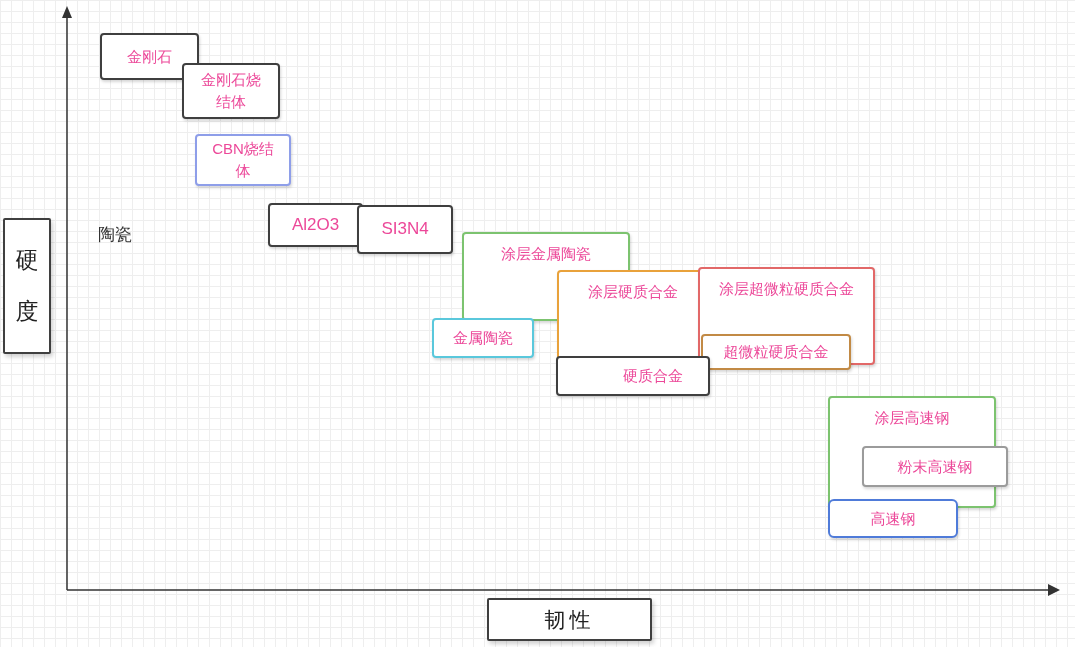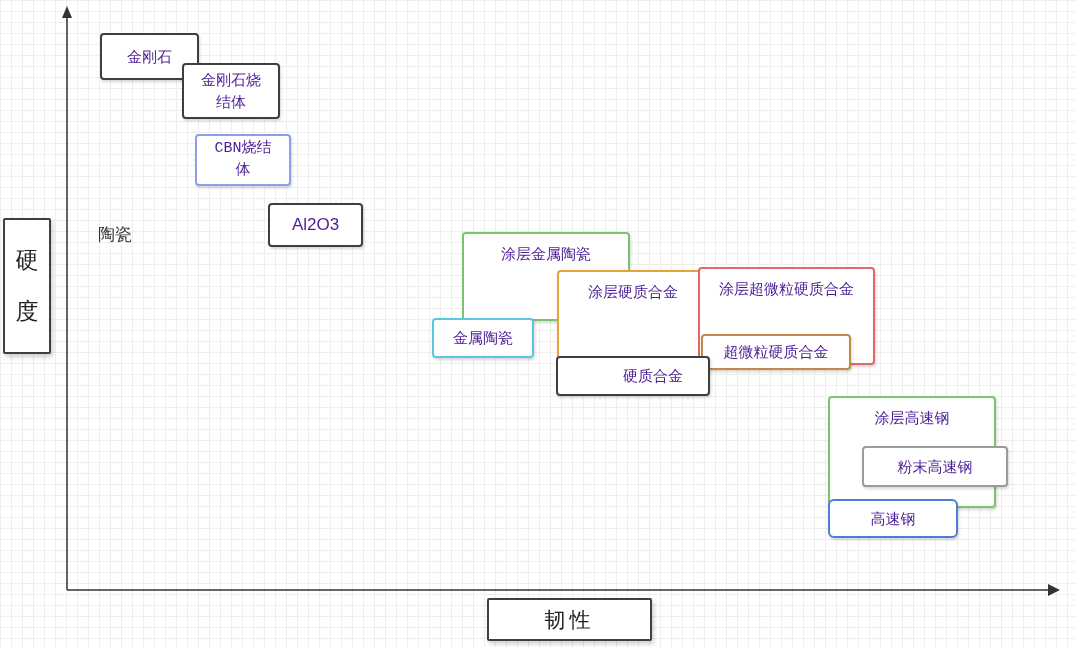--- a/index.html
+++ b/index.html
@@ -27,31 +27,31 @@
     box-sizing:border-box;
     background:#ffffff;
     border:2px solid #3f3f3f;
     border-radius:4px;
     display:flex;
     align-items:center;
     justify-content:center;
     text-align:center;
     font-size:15px;
     line-height:1.45;
-    color:#4c1d95;
+    color:#ec4899;
     padding:2px 6px;
     box-shadow:1px 2px 3px rgba(0,0,0,0.16);
   }
   .box .lbl { width:100%; }
   .box.top { align-items:flex-start; padding-top:9px; }
 
   
   .b-diamond           { left:100px; top:33px;  width:99px;  height:47px; }
   .b-diamond-sintered  { left:182px; top:63px;  width:98px;  height:56px; padding:2px 14px; }
-  .b-cbn               { left:195px; top:134px; width:96px;  height:52px; padding:10px 12px;font-family:Liberation Mono, monospace; }
+  .b-cbn               { left:195px; top:134px; width:96px;  height:52px; padding:10px 12px; }
   .b-al2o3             { left:268px; top:203px; width:95px;  height:44px; font-size:17px; }
   .b-si3n4             { left:357px; top:205px; width:96px;  height:49px; font-size:17px; }
   .b-coated-cermet     { left:462px; top:232px; width:168px; height:89px;  z-index:1; }
   .b-coated-carbide    { left:557px; top:270px; width:152px; height:93px;  z-index:2; }
   .b-coated-ultrafine  { left:698px; top:267px; width:177px; height:98px;  z-index:3; }
   .b-cermet            { left:432px; top:318px; width:102px; height:40px;  z-index:4; }
   .b-ultrafine         { left:701px; top:334px; width:150px; height:36px;  z-index:5; }
   .b-carbide           { left:556px; top:356px; width:154px; height:40px;  z-index:6; }
   .b-coated-hss        { left:828px; top:396px; width:168px; height:112px; z-index:1; }
   .b-powder-hss        { left:826px; top:446px; width:146px; height:41px;  z-index:2; }
@@ -119,20 +119,23 @@
   </div>
 
   <div class="box b-cbn" style="border-color: rgb(142, 158, 233);">
     <span class="lbl">CBN烧结体</span>
   </div>
 
   <div class="box b-al2o3" style="border-color: rgb(63, 63, 63);">
     <span class="lbl">Al2O3</span>
   </div>
 
+  <div class="box b-si3n4" style="border-color: rgb(63, 63, 63);">
+    <span class="lbl">SI3N4</span>
+  </div>
 
   <div class="box top b-coated-cermet" style="border-color: rgb(124, 195, 111);">
     <span class="lbl">涂层金属陶瓷</span>
   </div>
 
   <div class="box top b-coated-carbide" style="border-color: rgb(233, 162, 59);">
     <span class="lbl">涂层硬质合金</span>
   </div>
 
   <div class="box top b-coated-ultrafine" style="border-color: rgb(226, 104, 104);">

